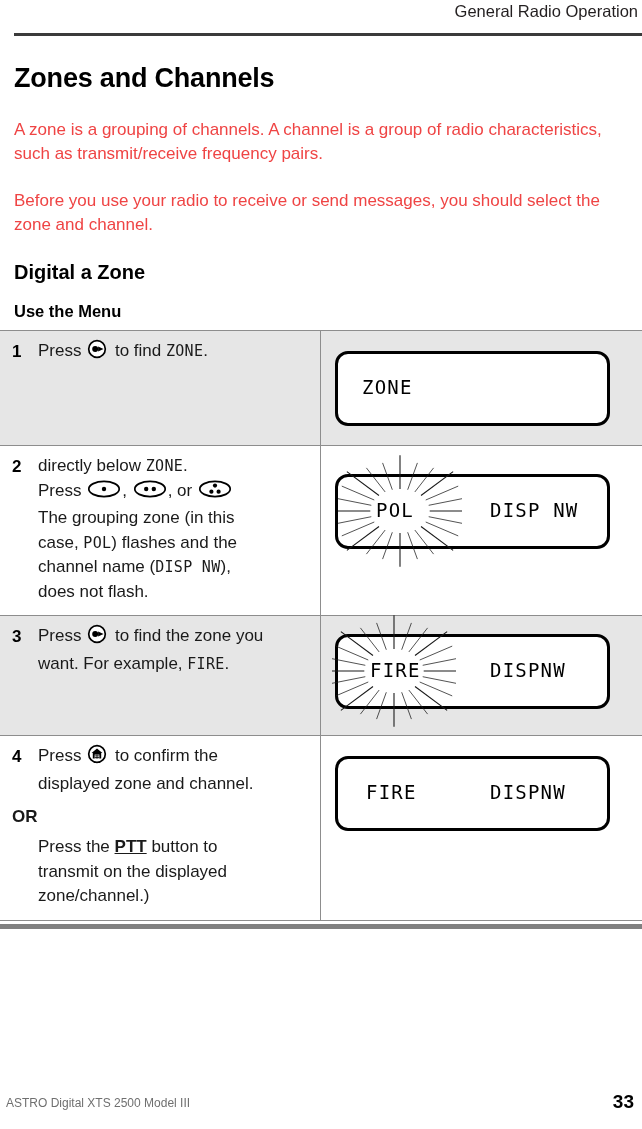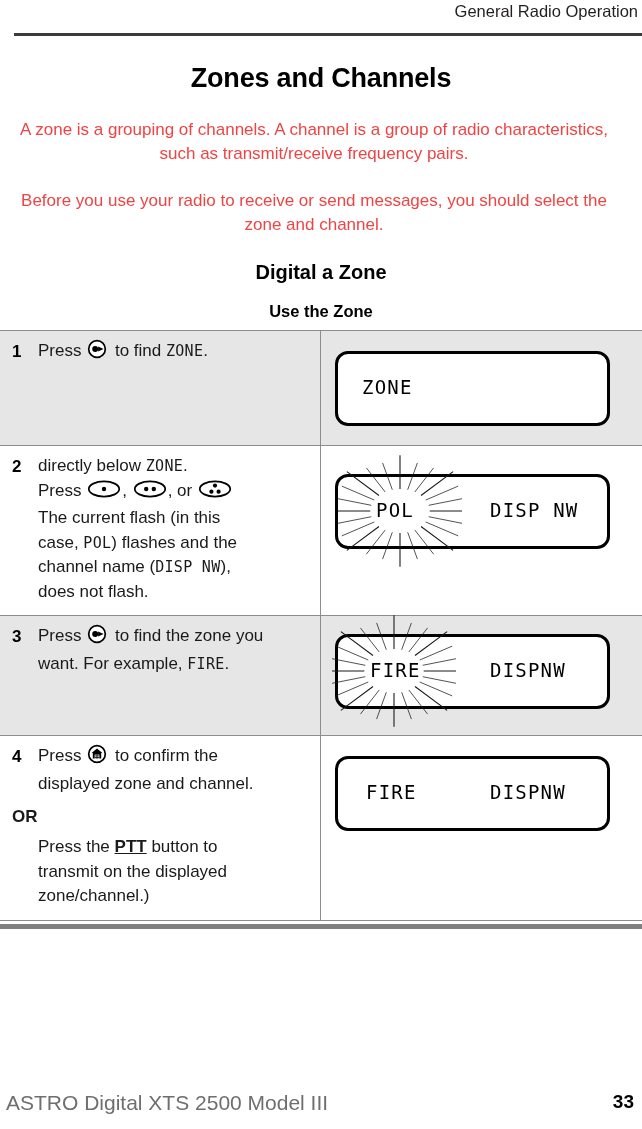--- a/index.html
+++ b/index.html
@@ -48,21 +48,20 @@
     height: 3px;
     background: #3b3b3b;
   }
 
   
   .content {
     position: absolute;
     left: 14px;
     top: 45px;
     width: 614px;
-    text-align: center;
   }
 
   h1.chapter-title {
     margin: 0 0 0 0;
     padding: 17px 0 0 0;
     font-size: 27px;
     line-height: 32px;
     font-weight: bold;
     letter-spacing: -0.2px;
     color: #000;
@@ -207,21 +206,21 @@
     position: absolute;
     left: 0;
     bottom: 0;
     width: 642px;
     height: 44px;
   }
   .footer-left {
     position: absolute;
     left: 6px;
     top: 8px;
-    font-size: 21px;
+    font-size: 12px;
     line-height: 20px;
     color: #6f6f6f;
     white-space: nowrap;
   }
   .footer-right {
     position: absolute;
     right: 8px;
     top: 6px;
     font-size: 19px;
     line-height: 22px;
@@ -237,21 +236,21 @@
   <div class="header">
     <div class="header-title">General Radio Operation</div>
     <div class="header-rule"></div>
   </div>
 
   <div class="content">
     <h1 class="chapter-title">Zones and Channels</h1>
     <p class="body-para">A zone is a grouping of channels. A channel is a group of radio characteristics, such as transmit/receive frequency pairs.</p>
     <p class="body-para">Before you use your radio to receive or send messages, you should select the zone and channel.</p>
     <h2 class="section-title">Digital a Zone</h2>
-    <h3 class="subsection-title">Use the Zone</h3>
+    <h3 class="subsection-title">Use the Menu</h3>
   </div>
 
   <div class="proc-table" id="proc-table">
       <div class="proc-row shaded" style="min-height: 115px;">
         <div class="cell-steps">
           <div class="step-num">1</div>
           <div class="step-text">
             <span class="line">Press <span class="key-icon"><svg width="22" height="20" viewBox="0 0 22 20">
                   <circle cx="10" cy="10" r="8.3" fill="#fff" stroke="#000" stroke-width="1.7"></circle>
                   <circle cx="8.2" cy="10" r="3" fill="#000"></circle>
@@ -276,21 +275,21 @@
                 </svg></span>, <span class="key-icon"><svg width="34" height="20" viewBox="0 0 34 20">
                   <ellipse cx="17" cy="10" rx="15.2" ry="7.6" fill="#fff" stroke="#000" stroke-width="1.7"></ellipse>
                   <circle cx="13.2" cy="10" r="2.2" fill="#000"></circle>
                   <circle cx="20.8" cy="10" r="2.2" fill="#000"></circle>
                 </svg></span>, or <span class="key-icon"><svg width="34" height="20" viewBox="0 0 34 20">
                   <ellipse cx="17" cy="10" rx="15.2" ry="7.6" fill="#fff" stroke="#000" stroke-width="1.7"></ellipse>
                   <circle cx="17" cy="6.6" r="2.1" fill="#000"></circle>
                   <circle cx="13.4" cy="12.7" r="2.1" fill="#000"></circle>
                   <circle cx="20.6" cy="12.7" r="2.1" fill="#000"></circle>
                 </svg></span></span>
-            <span class="line">The current flash (in this</span>
+            <span class="line">The grouping zone (in this</span>
             <span class="line">case, <span class="mono">POL</span>) flashes and the</span>
             <span class="line">channel name (<span class="mono">DISP NW</span>),</span>
             <span class="line">does not flash.</span>
           </div>
         </div>
         <div class="cell-display">
           <div class="radio-display" style="position: absolute; left: 14px; top: 28px; width: 275px; height: 75px;">
             <svg width="124" height="124" viewBox="0 0 124 124" class="flash-burst" style="left: 0px; top: -28px;">
               <line x1="62" y1="40" x2="62.00000000000001" y2="6.3600000000000065" stroke="#1a1a1a" stroke-width="1.1"></line>
               <line x1="69.68692563954487" y1="40.7496318216405" x2="79.39691034513359" y2="13.90655310906729" stroke="#1a1a1a" stroke-width="0.75"></line>

